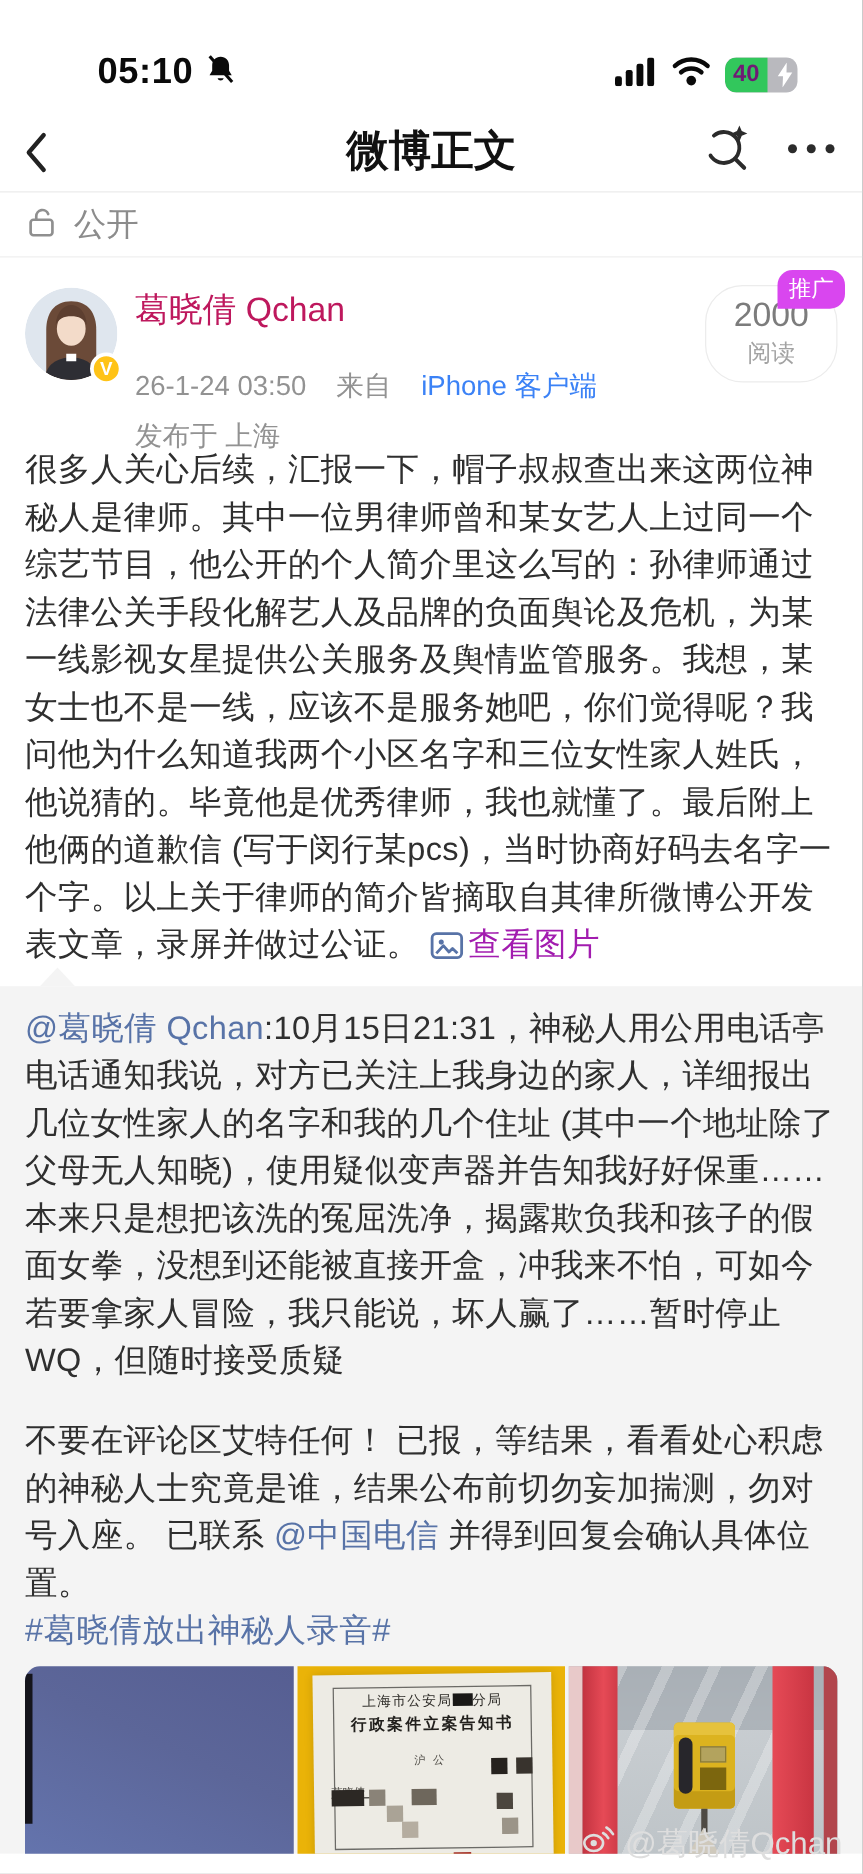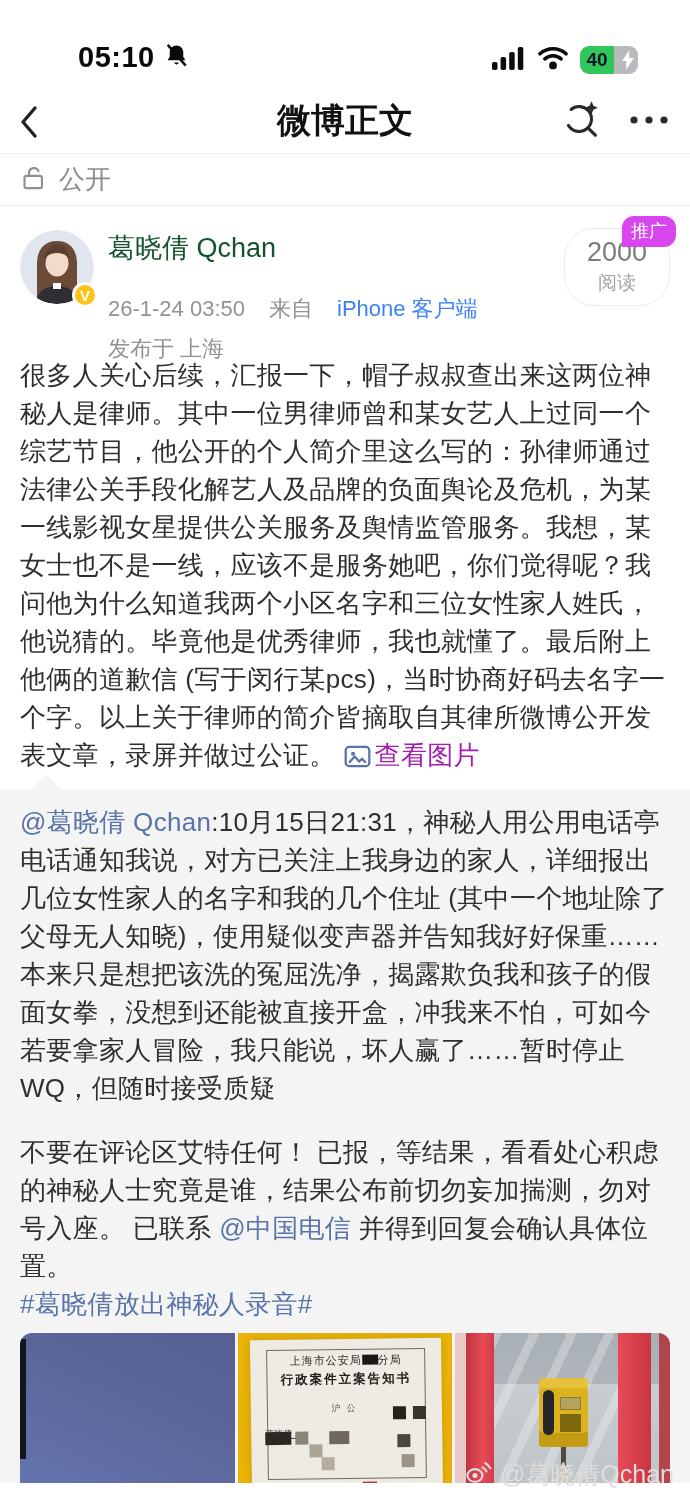--- a/index.html
+++ b/index.html
@@ -6,40 +6,40 @@
   body { background:#777; font-family:"Liberation Sans","DejaVu Sans",sans-serif; }
   .phone{ width:690px; height:1499px; background:#fff; position:relative; overflow:hidden; margin:0 auto; }
 
   
   .status-bar{ height:88px; display:flex; align-items:flex-end; justify-content:space-between; padding:0 46px 14px 78px; }
   .sb-left{ display:flex; align-items:center; gap:8px; }
   .sb-time{ font-size:29px; font-weight:700; color:#0a0a0a; letter-spacing:.5px; }
   .sb-right{ display:flex; align-items:center; gap:11px; }
   .battery{ position:relative; width:58px; height:28px; border-radius:9px; background:#b9b9be; overflow:hidden; margin-right:6px; }
   .battery::after{ content:""; position:absolute; } 
-  .batt-fill{ position:absolute; left:0; top:0; bottom:0; width:34px; background:#32c75c; display:flex; align-items:center; justify-content:center; color:#0f172a; font-size:19px; font-weight:700; border-radius:9px 0 0 9px; }
+  .batt-fill{ position:absolute; left:0; top:0; bottom:0; width:34px; background:#32c75c; display:flex; align-items:center; justify-content:center; color:#701a75; font-size:19px; font-weight:700; border-radius:9px 0 0 9px; }
   .batt-bolt{ position:absolute; right:3px; top:4px; }
 
   
   .nav-bar{ height:66px; position:relative; display:flex; align-items:center; border-bottom:1px solid #ececec; }
   .nav-back{ position:absolute; left:16px; top:14px; width:36px; height:40px; display:flex; align-items:center; }
   .nav-title{ position:absolute; left:0; right:0; text-align:center; font-size:34px; font-weight:600; color:#111; }
   .nav-right{ position:absolute; right:18px; display:flex; align-items:center; gap:24px; }
 
   
   .vis-row{ height:52px; display:flex; align-items:center; gap:12px; padding:0 20px; border-bottom:1px solid #efefef; }
   .vis-label{ font-size:26px; color:#8c8c8c; }
 
   
   .post-header{ position:relative; margin:22px 20px 0; height:112px; }
   .avatar{ position:absolute; left:0; top:2px; width:74px; height:74px; border-radius:50%; overflow:visible; }
   .avatar svg{ border-radius:50%; display:block; }
   .v-badge{ position:absolute; right:-4px; bottom:-4px; width:26px; height:26px; background:#ffc317; border:3px solid #fff; border-radius:50%; color:#fff; font-size:15px; font-weight:700; display:flex; align-items:center; justify-content:center; }
   .author-block{ margin-left:88px; padding-top:2px; }
-  .author-name{ font-size:27px; color:#14532d; font-weight:500; }
+  .author-name{ font-size:27px; color:#be185d; font-weight:500; }
   .meta-line{ margin-top:28px; font-size:22px; color:#929292; display:flex; gap:24px; align-items:center; }
   .src-link{ color:#3b82f6; }
   .loc-line{ margin-top:10px; font-size:22px; color:#929292; }
   .reads-pill{ position:absolute; right:0; top:0; width:106px; padding:8px 0 9px; border:1px solid #ececec; border-radius:30px; text-align:center; background:#fff; }
   .reads-num{ font-size:27px; color:#7c7c7c; }
   .reads-lab{ font-size:19px; color:#a3a3a3; margin-top:2px; }
   .promo-tag{ position:absolute; top:-13px; right:-7px; background:#d946ef; color:#fff; font-size:18px; padding:3px 9px 4px; border-radius:12px 12px 12px 0; }
 
   
   .post-body{ margin:16px 20px 0; font-size:26px; line-height:38px; color:#2f2f2f; letter-spacing:.3px; }

